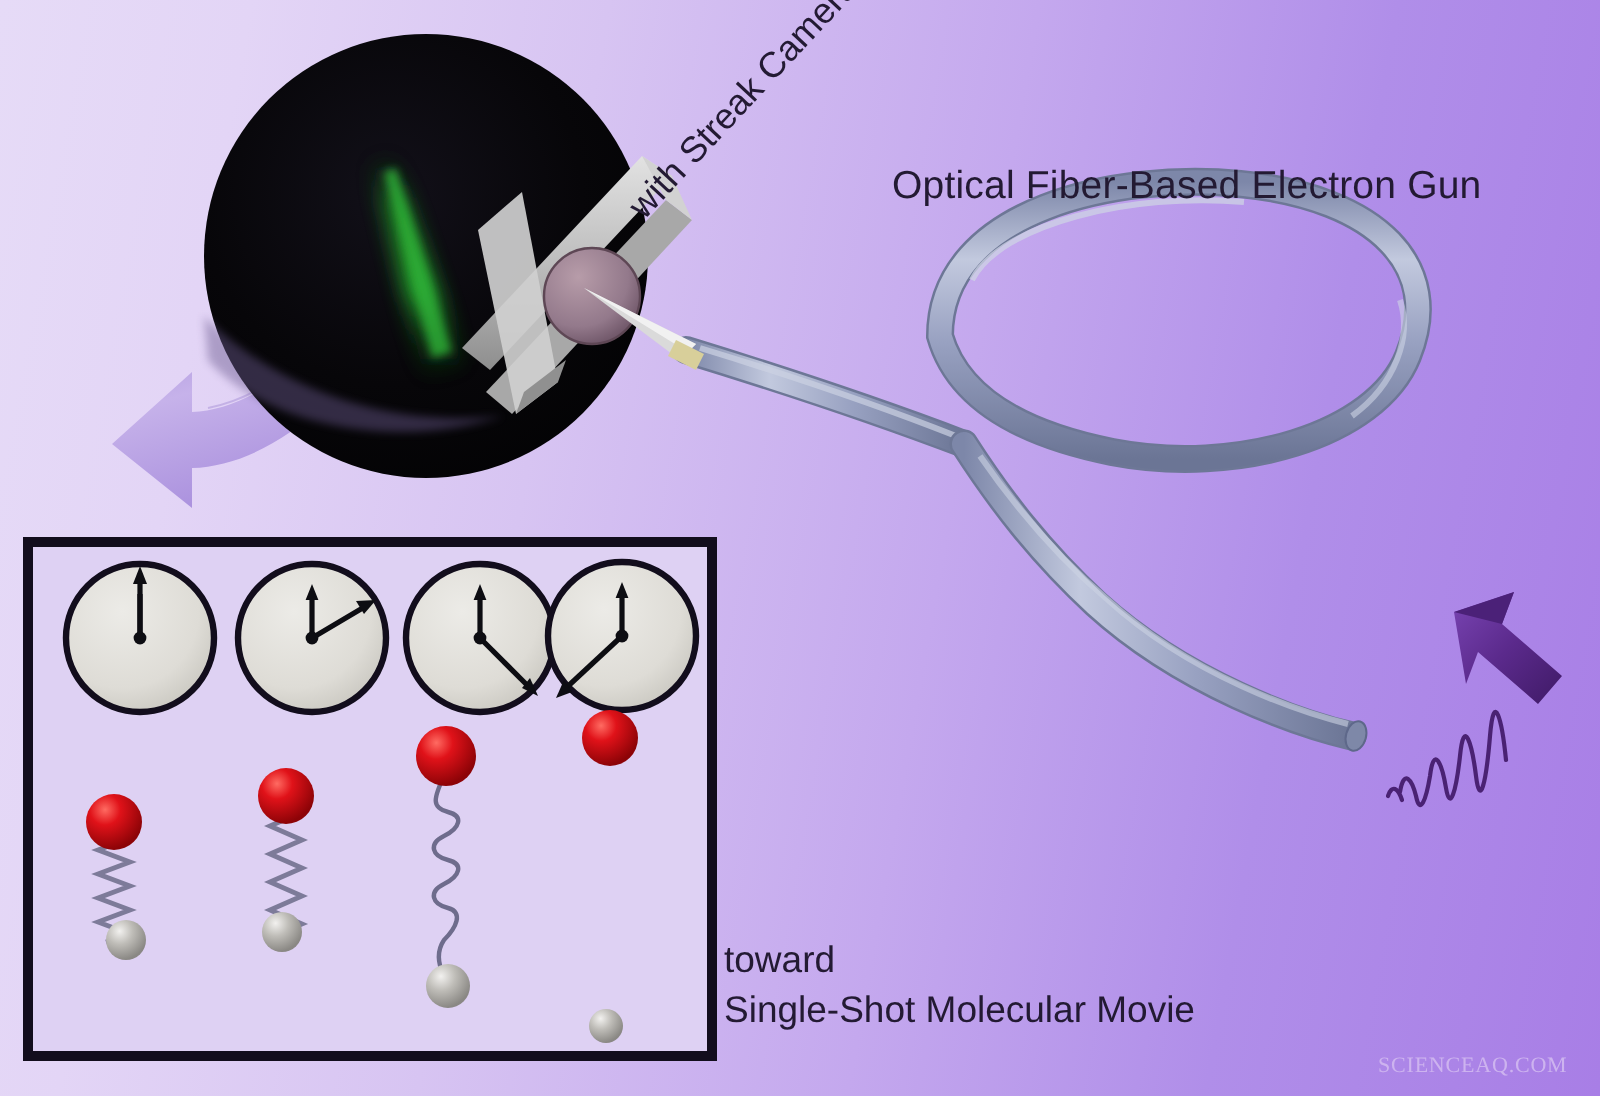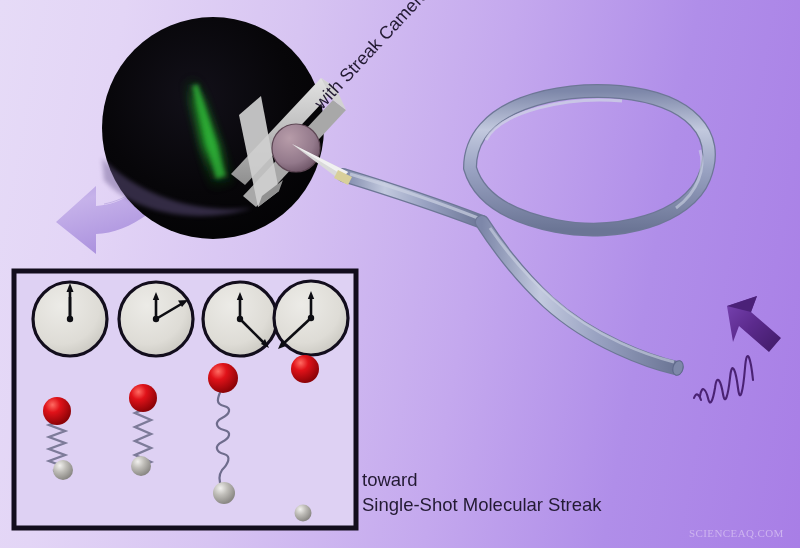--- a/index.html
+++ b/index.html
@@ -213,19 +213,20 @@
           <circle cx="224" cy="493" r="11" fill="url(#gGrey)"></circle>
         </g>
         <g>
           <circle cx="305" cy="369" r="14" fill="url(#gRed)"></circle>
           <circle cx="303" cy="513" r="8.5" fill="url(#gGrey)"></circle>
         </g>
       </g>
     </g>
   </svg>
 
+  <div class="lbl" id="title-gun">Optical Fiber-Based Electron Gun</div>
 
   <div class="lbl" id="label-streak">with Streak Camera</div>
 
-  <div class="lbl" id="caption"><span>toward</span><br><span>Single-Shot Molecular Streak</span></div>
+  <div class="lbl" id="caption"><span>toward</span><br><span>Single-Shot Molecular Movie</span></div>
 
   <div class="lbl" id="watermark">SCIENCEAQ.COM</div>
 </div>
 
 </body></html>

